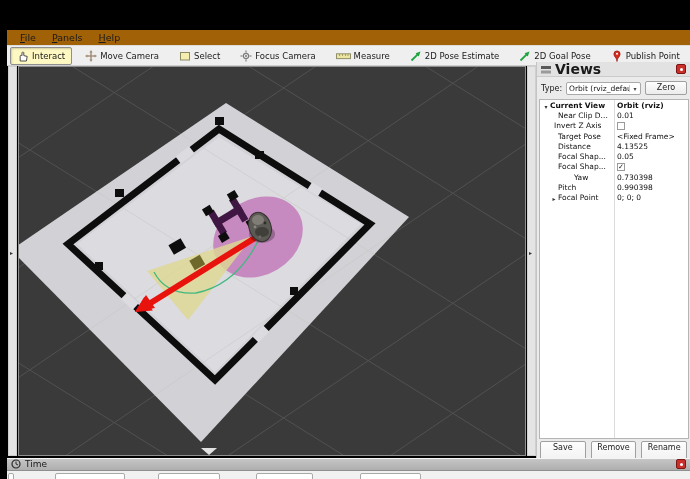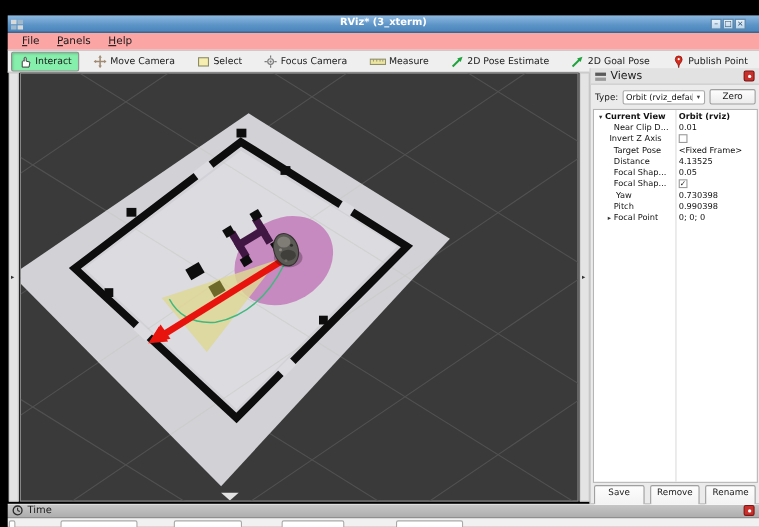--- a/index.html
+++ b/index.html
@@ -8,43 +8,43 @@
          font-family:"DejaVu Sans",sans-serif;-webkit-font-smoothing:antialiased;}
   .abs{position:absolute;}
 
   
   #titlebar{left:7px;top:14px;width:683px;height:16px;
     background:linear-gradient(#8db9e0,#5b93c6 60%,#4a84ba);border-bottom:1px solid #39698f;}
   #title-icon{left:3px;top:3px;width:11px;height:10px;}
   #title-text{left:0;right:0;top:2px;text-align:center;color:#fff;font-size:9px;font-weight:bold;}
   .winbtn{top:3px;width:10px;height:10px;background:linear-gradient(#eaf2fa,#bcd5ea);
     border:1px solid #5f87a9;color:#1f4a6e;font-size:7px;line-height:8px;text-align:center;}
-  #menubar{left:7px;top:30px;width:683px;height:16px;background:#fca5a5;border-bottom:1px solid #ddd;
+  #menubar{left:7px;top:30px;width:683px;height:16px;background:#a16207;border-bottom:1px solid #ddd;
     display:flex;align-items:center;padding-left:6px;gap:2px;}
   .menu-item{font-size:9.5px;color:#1a1a1a;padding:1px 7px;}
   .menu-item u{text-decoration:underline;}
   #toolbar{left:7px;top:46px;width:683px;height:20px;background:#efefef;border-bottom:1px solid #cfcfcf;
     display:flex;align-items:center;padding-left:3px;}
   .tool{display:flex;align-items:center;gap:3px;padding:2px 6px;margin-right:6px;border:1px solid transparent;
     font-size:8.5px;color:#1a1a1a;white-space:nowrap;}
-  .tool.active{background:#86efac;border:1px solid #8f8f8f;border-radius:2px;
+  .tool.active{background:#fef9c3;border:1px solid #8f8f8f;border-radius:2px;
     box-shadow:inset 1px 1px 2px rgba(0,0,0,.18);}
   .tool svg{display:block;}
 
   
   .dockstrip{top:66px;width:9px;height:390px;background:#e4e4e4;border:1px solid #cfcfcf;
     font-size:6px;color:#333;text-align:center;}
   .dockstrip span{position:absolute;top:182px;left:1px;}
   #viewport{left:18px;top:66px;width:508px;height:390px;background:#3a3a3a;border:1px solid #8f8f8f;}
 
   
   #views{left:536px;top:62px;width:154px;height:396px;background:#ebebeb;border-left:1px solid #c4c4c4;}
   #views-header{left:0;top:0;right:0;height:15px;background:#e2e2e2;border-bottom:1px solid #cbcbcb;
     display:flex;align-items:center;padding:0 4px;gap:4px;}
-  #views-title{font-size:10px;font-weight:normal;color:#1a1a1a;flex:1;}
+  #views-title{font-size:14px;font-weight:bold;color:#1a1a1a;flex:1;}
   .closebtn{width:10px;height:10px;background:#c9302c;border:1px solid #7e1512;border-radius:2px;position:relative;}
   .closebtn::after{content:"";position:absolute;left:3px;top:3px;width:3px;height:3px;border-radius:50%;background:#fff;}
   #type-row{left:4px;top:19px;right:3px;height:14px;display:flex;align-items:center;gap:4px;}
   #type-label{font-size:8px;color:#1a1a1a;}
   #type-combo{flex:1;height:13px;background:#fff;border:1px solid #a9a9a9;border-radius:2px;
     display:flex;align-items:center;font-size:7.5px;color:#111;overflow:hidden;}
   #type-combo .val{flex:1;padding:0 2px;white-space:nowrap;overflow:hidden;}
   #type-combo .caret{width:11px;border-left:1px solid #c9c9c9;text-align:center;font-size:6px;color:#444;}
   #zero-btn{width:42px;height:14px;background:linear-gradient(#fdfdfd,#ececec);border:1px solid #a0a0a0;
     border-radius:2px;font-size:8px;text-align:center;line-height:12px;color:#1a1a1a;}
@@ -66,34 +66,20 @@
     border-top:1px solid #f5f5f5;border-bottom:1px solid #8f8f8f;display:flex;align-items:flex-start;padding:0 4px;gap:4px;}
   #time-title{font-size:9px;color:#1a1a1a;flex:1;}
   #time-content{left:7px;top:471px;width:683px;height:8px;background:#f1f1f1;}
   .partialbox{position:absolute;top:2px;height:10px;background:#fff;border:1px solid #a9a9a9;border-radius:2px;}
 </style>
 </head>
 <body>
 
 <div id="stage">
 
-  <div id="titlebar" class="abs">
-    <svg id="title-icon" class="abs" width="11" height="10">
-      <rect x="0" y="1" width="5" height="4" fill="#d8d8d8"></rect>
-        <rect x="6" y="1" width="5" height="4" fill="#9fb8cc"></rect>
-      <rect x="0" y="6" width="5" height="4" fill="#9fb8cc"></rect>
-        <rect x="6" y="6" width="5" height="4" fill="#d8d8d8"></rect>
-    </svg>
-    <span id="title-text" class="abs">RViz* (3_xterm)</span>
-    <div id="win-controls">
-        <div class="winbtn abs" style="right: 34px;">–</div>
-        <div class="winbtn abs" style="right: 23px;">□</div>
-        <div class="winbtn abs" style="right: 12px;">×</div>
-      </div>
-  </div>
 
   <div id="menubar" class="abs">
       <span class="menu-item"><u>F</u>ile</span>
       <span class="menu-item"><u>P</u>anels</span>
       <span class="menu-item"><u>H</u>elp</span>
     </div>
 
   <div id="toolbar" class="abs">
       <div class="tool active">
         <span>
@@ -349,21 +335,21 @@
           <span class="val">0.05</span>
         </div>
         <div class="trow">
           <span class="lab" style="padding-left: 10px;">
             <span class="exp"></span>
             <span>Focal Shap...</span>
           </span>
           <span class="cb checked">✓</span>
         </div>
         <div class="trow">
-          <span class="lab" style="padding-left: 12px;">
+          <span class="lab" style="padding-left: 26px;">
             <span class="exp"></span>
             <span>Yaw</span>
           </span>
           <span class="val">0.730398</span>
         </div>
         <div class="trow">
           <span class="lab" style="padding-left: 10px;">
             <span class="exp"></span>
             <span>Pitch</span>
           </span>

